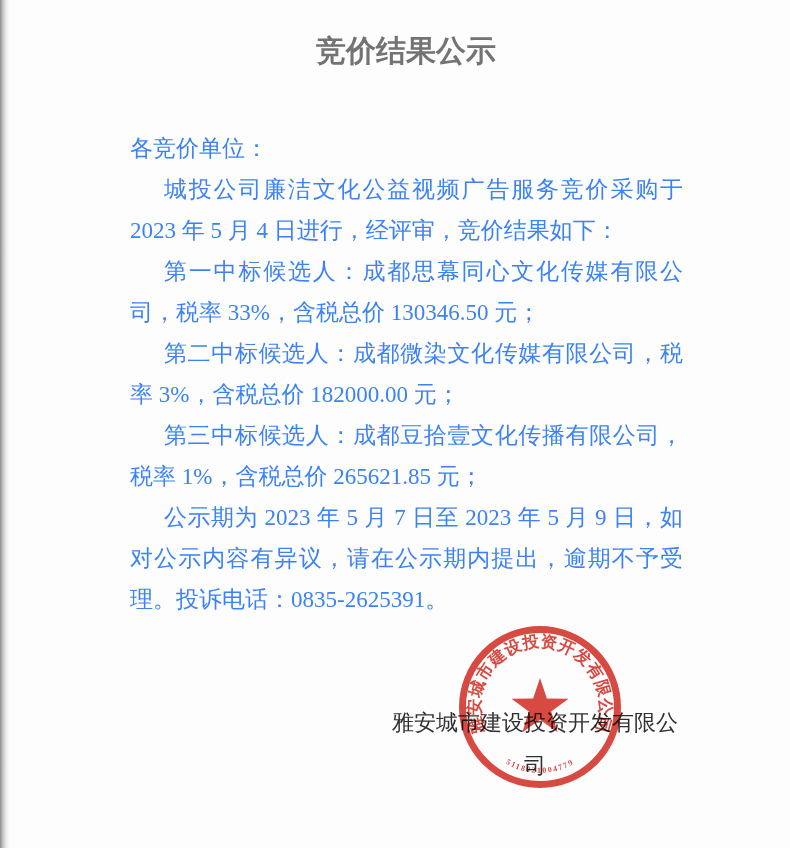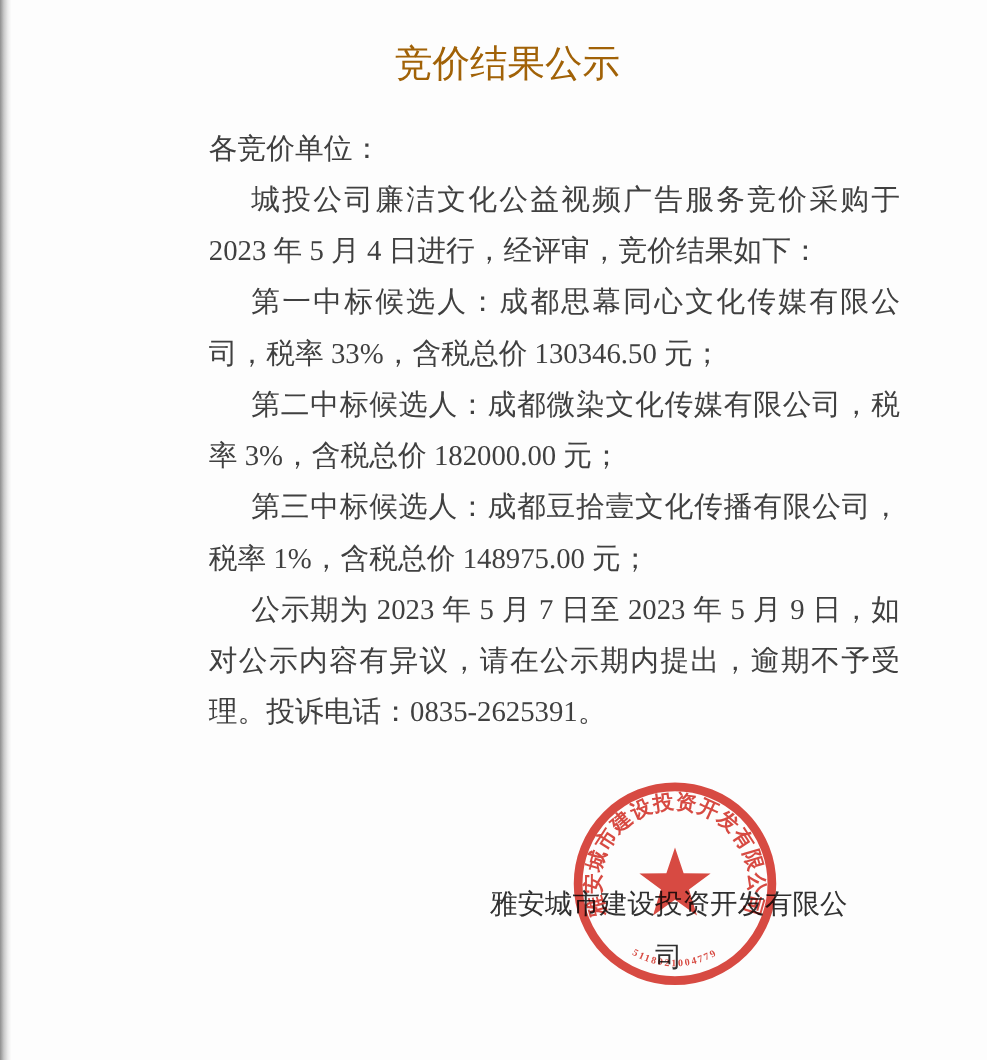--- a/index.html
+++ b/index.html
@@ -16,32 +16,31 @@
   }
   .scan-edge {
     position:absolute; left:0; top:0;
     width:9px; height:848px;
     background:linear-gradient(90deg,#8f8f8f 0%,#c9c9c9 35%,#ececec 70%,#fdfdfd 100%);
   }
   .doc-title {
     position:absolute; left:130px; top:31px; width:552px;
     text-align:center;
     font-family:"Liberation Sans","DejaVu Sans",sans-serif;
-    font-weight:400;
+    font-weight:700;
     font-size:30px;
-    color:#a16207;
+    color:#737373;
   }
   .doc-body {
-    position:absolute; left:130px; top:98px; width:553px;
+    position:absolute; left:130px; top:128px; width:553px;
     font-size:23px;
     line-height:41px;
-    color:#404040;
+    color:#3b82f6;
     text-align:justify;
     text-justify:inter-ideograph;
-    margin-left:37px;
   }
   .doc-body p { text-indent:34px; }
   .doc-body p.salutation { text-indent:0; }
   .signature {
     position:absolute; left:385px; top:701px; width:300px;
     text-align:center;
     font-size:22px;
     line-height:43px;
     color:#303030;
   }
@@ -62,21 +61,21 @@
 
   <div class="scan-edge"></div>
 
   <h1 class="doc-title">竞价结果公示</h1>
 
   <div class="doc-body">
     <p class="salutation">各竞价单位：</p>
     <p>城投公司廉洁文化公益视频广告服务竞价采购于 2023 年 5 月 4 日进行，经评审，竞价结果如下：</p>
     <p>第一中标候选人：成都思幕同心文化传媒有限公司，税率 33%，含税总价 130346.50 元；</p>
     <p>第二中标候选人：成都微染文化传媒有限公司，税率 3%，含税总价 182000.00 元；</p>
-    <p>第三中标候选人：成都豆拾壹文化传播有限公司，税率 1%，含税总价 148975.00 元；</p>
+    <p>第三中标候选人：成都豆拾壹文化传播有限公司，税率 1%，含税总价 265621.85 元；</p>
     <p>公示期为 2023 年 5 月 7 日至 2023 年 5 月 9 日，如对公示内容有异议，请在公示期内提出，逾期不予受理。投诉电话：0835-2625391。</p>
   </div>
 
   <div class="signature">
     <div>雅安城市建设投资开发有限公司</div>
   </div>
 
   <svg class="seal" viewBox="0 0 170 170" xmlns="http://www.w3.org/2000/svg">
     <defs>
       <path id="sealTopArc" d="M 28.6 105.5 A 60 60 0 1 1 141.4 105.5" fill="none"></path>

